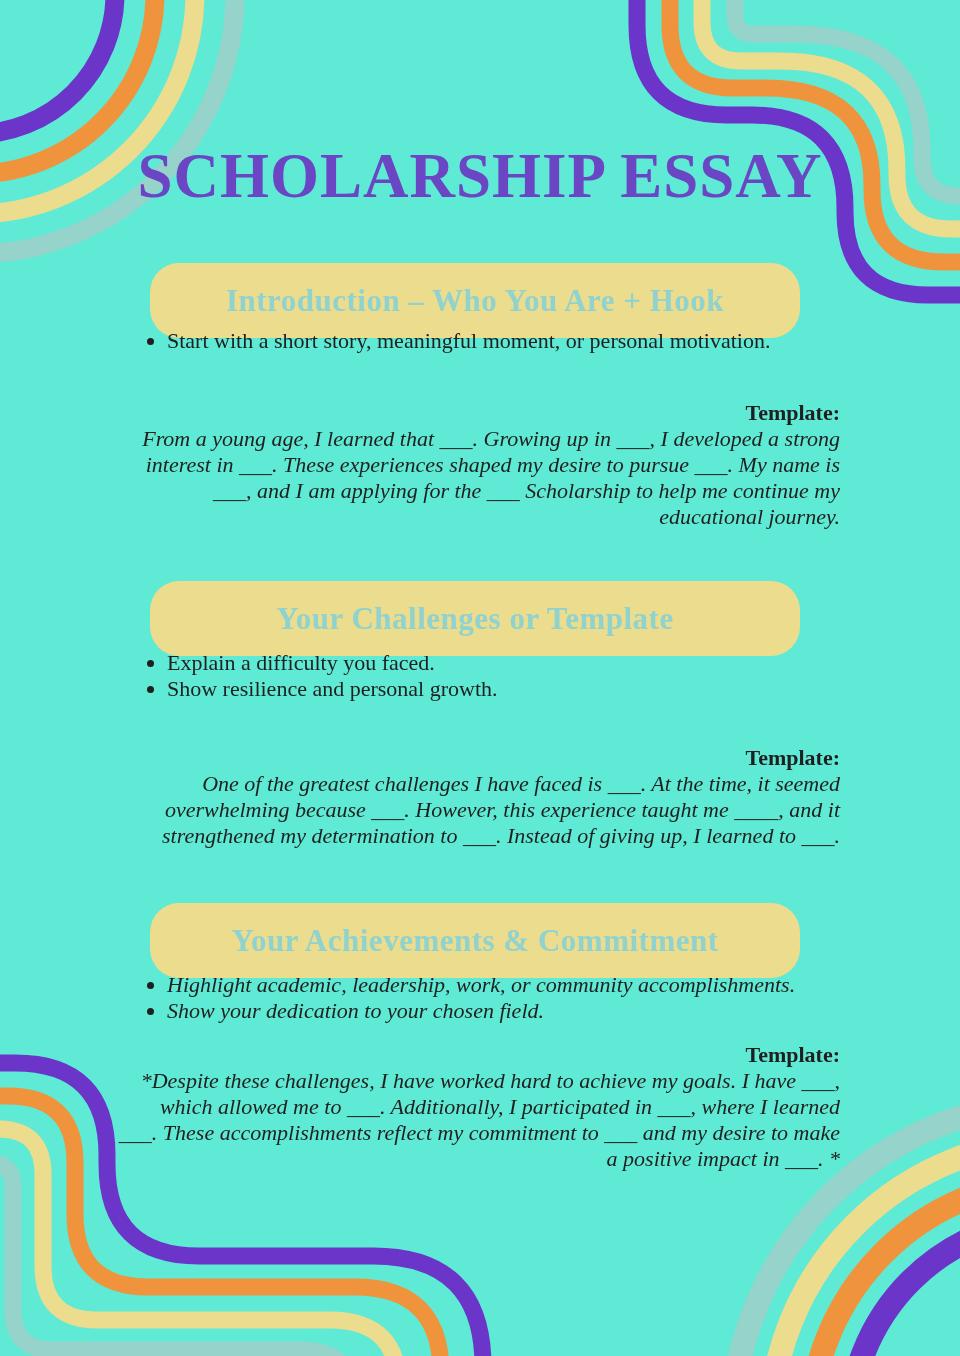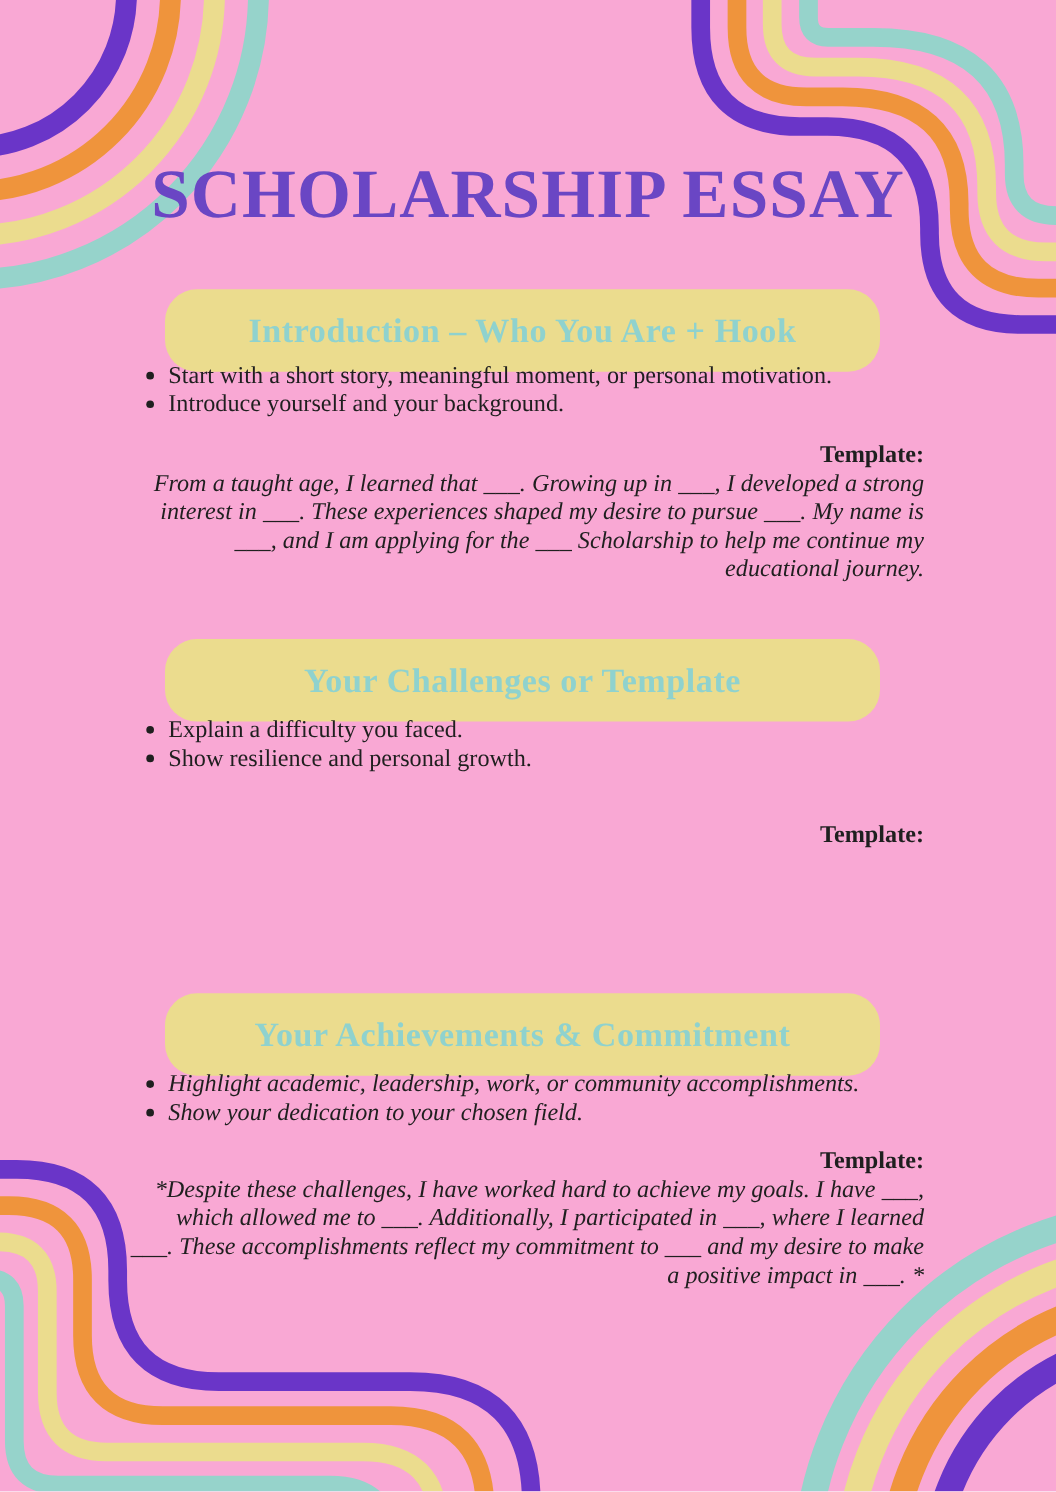--- a/index.html
+++ b/index.html
@@ -1,20 +1,20 @@
 <!DOCTYPE html>
 <html><head>
 <meta charset="utf-8">
 <style>
   html,body{margin:0;padding:0;background:#ffffff;}
   .page{
     position:relative;
     width:960px;height:1356px;
     overflow:hidden;
-    background:#f9a8d4;
+    background:#5eead4;
     font-family:"Liberation Serif", serif;
   }
   .ornament{position:absolute;pointer-events:none;}
   .tl{left:0;top:0;}
   .tr{left:560px;top:0;}
   .bl{left:0;top:1030px;}
   .br{left:620px;top:1100px;}
 
   .page-title{
     position:absolute;top:140px;left:0;width:960px;margin:0;
@@ -28,21 +28,21 @@
     display:flex;align-items:center;justify-content:center;
   }
   .pill span{
     font-size:31px;font-weight:700;color:#8fd2ce;letter-spacing:0.5px;
   }
   .pill1{top:263px;}
   .pill2{top:581px;}
   .pill3{top:903px;}
 
   .bullets{
-    position:absolute;left:133px;width:720px;margin:0;padding:0;
+    position:absolute;left:147px;width:720px;margin:0;padding:0;
     list-style:none;
   }
   .bullets li{
     display:flex;align-items:flex-start;
     font-size:22px;line-height:26px;color:#1f1f1f;
   }
   .dot{
     flex:0 0 auto;width:7px;height:7px;border-radius:50%;
     background:#1f1f1f;margin:10px 13px 0 0;
   }
@@ -104,45 +104,42 @@
   <h1 class="page-title">SCHOLARSHIP ESSAY</h1>
 
   <div class="pill pill1">
     <span>Introduction – Who You Are + Hook</span>
   </div>
   <ul class="bullets b1">
     <li>
       <span class="dot"></span>
       <span>Start with a short story, meaningful moment, or personal motivation.</span>
     </li>
-    <li>
-      <span class="dot"></span>
-      <span>Introduce yourself and your background.</span>
-    </li>
   </ul>
   <div class="tmpl t1">
     <div class="tmpl-label">Template:</div>
-    <div class="tmpl-text">From a taught age, I learned that ___. Growing up in ___, I developed a strong interest in ___. These experiences shaped my desire to pursue ___. My name is ___, and I am applying for the ___ Scholarship to help me continue my educational journey.</div>
+    <div class="tmpl-text">From a young age, I learned that ___. Growing up in ___, I developed a strong interest in ___. These experiences shaped my desire to pursue ___. My name is ___, and I am applying for the ___ Scholarship to help me continue my educational journey.</div>
   </div>
 
   <div class="pill pill2">
     <span>Your Challenges or Template</span>
   </div>
   <ul class="bullets b2">
     <li>
       <span class="dot"></span>
       <span>Explain a difficulty you faced.</span>
     </li>
     <li>
       <span class="dot"></span>
       <span>Show resilience and personal growth.</span>
     </li>
   </ul>
   <div class="tmpl t2">
     <div class="tmpl-label">Template:</div>
+    <div class="tmpl-text">One of the greatest challenges I have faced is ___. At the time, it seemed overwhelming because ___. However, this experience taught me ____, and it strengthened my determination to ___. Instead of giving up, I learned to ___.</div>
   </div>
 
   <div class="pill pill3">
     <span>Your Achievements &amp; Commitment</span>
   </div>
   <ul class="bullets b3">
     <li>
       <span class="dot"></span>
       <span>Highlight academic, leadership, work, or community accomplishments.</span>
     </li>

